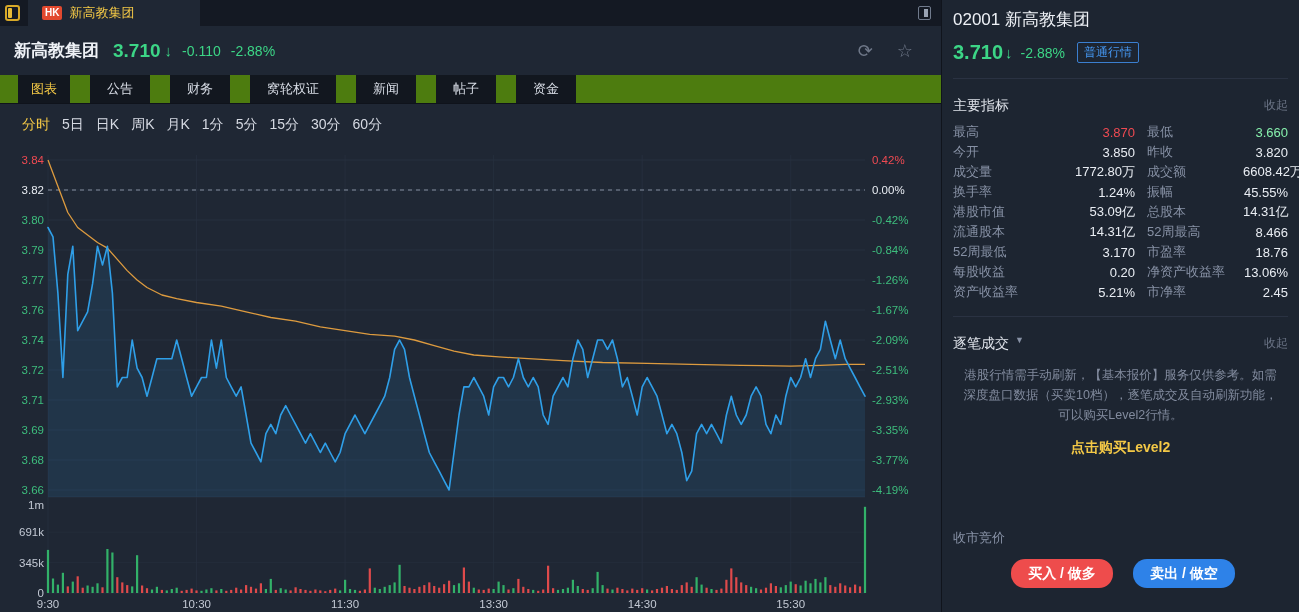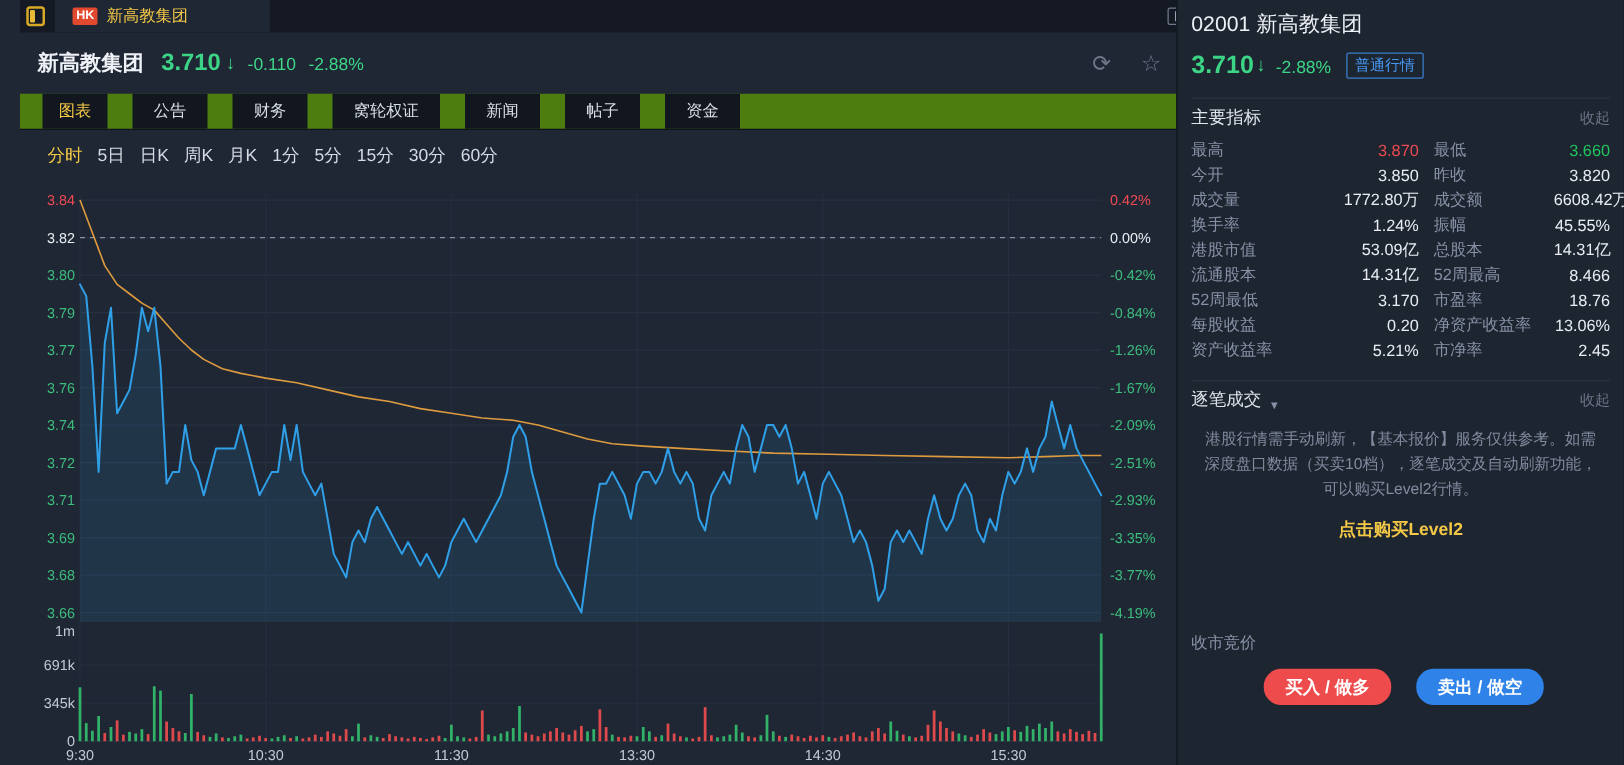--- a/index.html
+++ b/index.html
@@ -1,20 +1,20 @@
 <!DOCTYPE html>
 <html><head>
 <meta charset="utf-8">
 <style>
   *{margin:0;padding:0;box-sizing:border-box}
   html,body{width:1299px;height:612px;overflow:hidden;background:#10141c;
     font-family:"Liberation Sans","DejaVu Sans",sans-serif;-webkit-font-smoothing:antialiased}
   .app{position:relative;width:1299px;height:612px;background:#1f2734}
   
-  .left{position:absolute;left:16px;top:0;width:941px;height:532px;background:#1f2734}
+  .left{position:absolute;left:0;top:0;width:941px;height:532px;background:#1f2734}
   .topbar{height:26px;background:#141923;display:flex;align-items:center;position:relative}
   .sidebar-toggle{width:15px;height:16px;border:2px solid #d8a928;border-radius:3px;margin:0 8px 0 5px;position:relative;cursor:pointer}
   .sidebar-toggle::after{content:"";position:absolute;left:1px;top:1px;width:4px;height:10px;background:#e8bb36;border-radius:1px}
   .wintab{height:26px;background:#1f2734;display:flex;align-items:center;gap:7px;padding:0 14px;width:172px;cursor:pointer}
   .hk-badge{background:#e2492f;color:#fff;font-size:10px;font-weight:bold;border-radius:2px;padding:1px 3px;line-height:12px}
   .wintab-title{color:#f3c846;font-size:13px}
   .panel-toggle{position:absolute;right:10px;top:6px;width:13px;height:14px;border:1px solid #707a8c;border-radius:2px;cursor:pointer}
   .panel-toggle::after{content:"";position:absolute;right:2px;top:2px;width:4px;height:8px;background:#9aa3b3}
   .stock-header{height:49px;display:flex;align-items:center;padding:0 14px;gap:10px}
   .stock-name{color:#eef1f6;font-size:17px;font-weight:bold}
@@ -32,21 +32,21 @@
   .chart-wrap{position:absolute;top:145px;left:0;width:941px;height:467px}
   
   .right{position:absolute;left:941px;top:0;width:358px;height:612px;background:#1d2531;border-left:1px solid #10141c;padding:0 11px;display:flex;flex-direction:column}
   .q-title{margin-top:8px;color:#eef1f6;font-size:17px}
   .q-price-row{margin-top:10px;display:flex;align-items:center;gap:8px}
   .q-price{color:#3cd586;font-size:20px;font-weight:bold}
   .q-arrow{color:#3cd586;font-size:15px;font-weight:bold;margin-left:-6px}
   .q-pct{color:#3cd586;font-size:14px}
   .q-badge{color:#4596f0;border:1px solid #3b7fd0;border-radius:2px;font-size:12px;padding:1px 6px;margin-left:4px}
   .divider{height:1px;background:#2a3242;margin-top:14px}
-  .sec-head{display:flex;align-items:flex-end;margin-top:6px}
+  .sec-head{display:flex;align-items:flex-start;margin-top:18px}
   .sec-title{color:#dfe3ea;font-size:14px}
   .caret{color:#8791a5;font-size:9px;margin-left:6px;cursor:pointer}
   .collapse{margin-left:auto;color:#6c7587;font-size:12px;cursor:pointer}
   .stats{margin-top:7px}
   .stat-row{display:grid;grid-template-columns:78px 104px 12px 96px 1fr;height:20px;align-items:center;font-size:13px}
   .stat-label{color:#8791a5;white-space:nowrap}
   .stat-value{color:#e9edf3;text-align:right;white-space:nowrap}
   .notice{margin-top:12px;color:#828b9e;font-size:12.5px;line-height:20px;text-align:center;padding:0 6px}
   .lv2-link{margin-top:14px;text-align:center;color:#f3c846;font-size:14px;font-weight:bold;cursor:pointer}
   .auction{margin-top:72px;color:#8791a5;font-size:13px}
@@ -344,21 +344,21 @@
     <div class="sec-head">
       <span class="sec-title">主要指标</span>
       <span class="collapse">收起</span>
     </div>
     <div class="stats" id="stats-grid">
         <div class="stat-row">
           <span class="stat-label">最高</span>
           <span class="stat-value" style="color: rgb(239, 74, 82);">3.870</span>
           <span></span>
           <span class="stat-label">最低</span>
-          <span class="stat-value" style="color: #22c55e;">3.660</span>
+          <span class="stat-value" style="color: #86efac;">3.660</span>
         </div>
         <div class="stat-row">
           <span class="stat-label">今开</span>
           <span class="stat-value">3.850</span>
           <span></span>
           <span class="stat-label">昨收</span>
           <span class="stat-value">3.820</span>
         </div>
         <div class="stat-row">
           <span class="stat-label">成交量</span>

